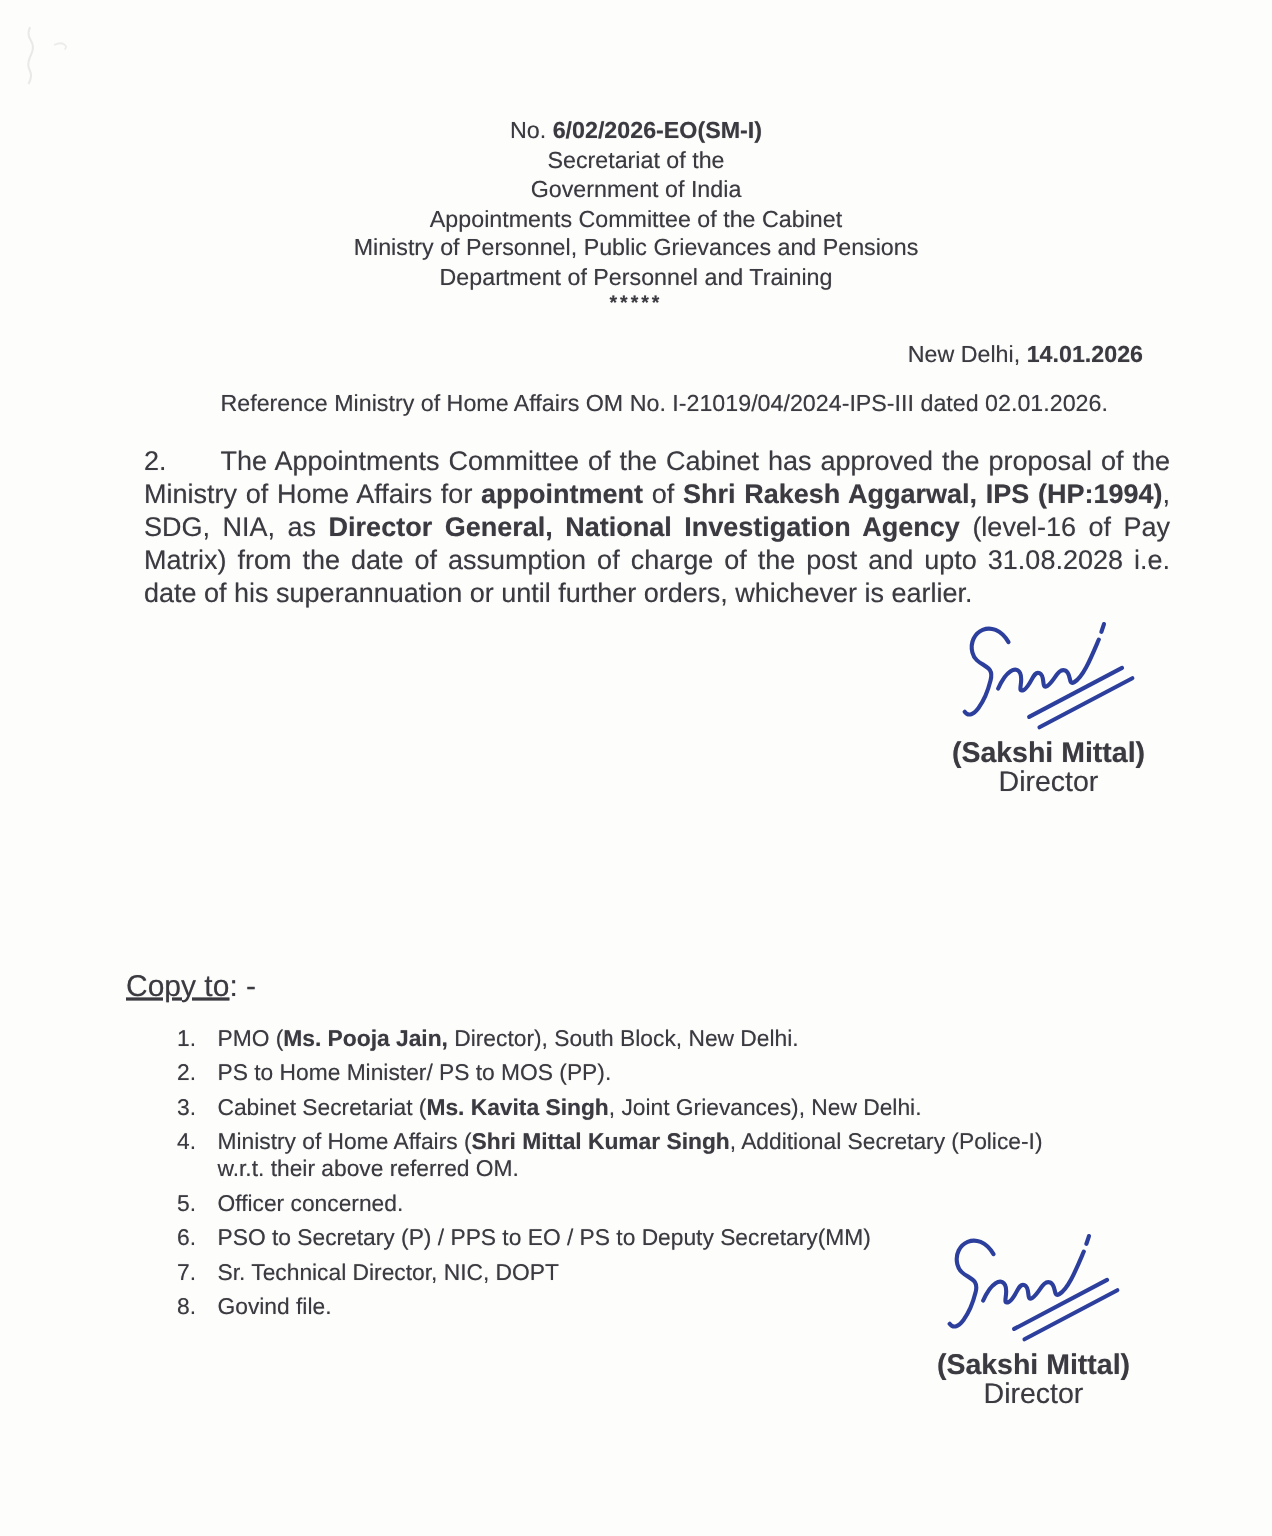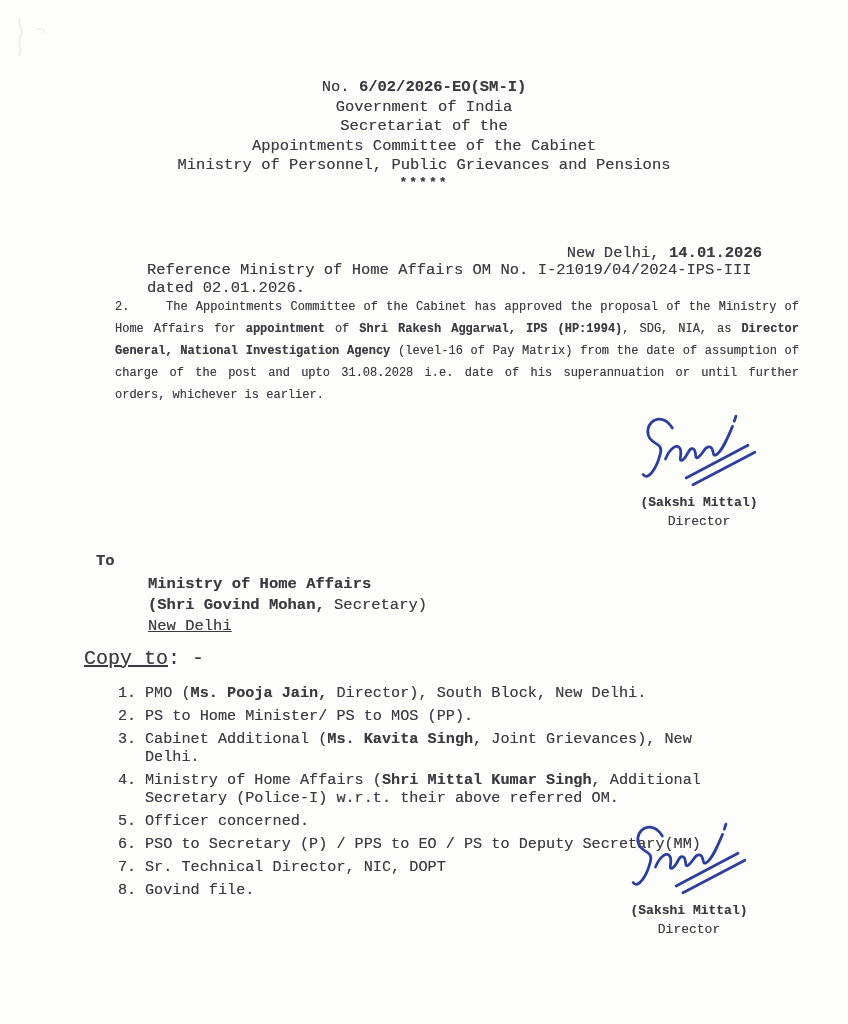--- a/index.html
+++ b/index.html
@@ -4,35 +4,35 @@
 <style>
   html,body{margin:0;padding:0;background:#ffffff;}
   .page{
     position:relative;
     width:848px;height:1024px;
     background:#fdfdfb;
     font-family:"Liberation Sans","DejaVu Sans",sans-serif;
     color:#3a3a40;
     overflow:hidden;
   }
-  .txt{text-shadow:0 0 .5px rgba(70,70,78,.55);font-family:Liberation Mono, monospace;}
+  .txt{text-shadow:0 0 .5px rgba(70,70,78,.55);}
   .b{font-weight:bold;}
   .u{text-decoration:underline;}
   
   .header{position:absolute;top:78px;left:0;width:100%;text-align:center;font-size:15.5px;line-height:19.5px;}
   .stars{letter-spacing:2px;font-size:13px;line-height:14px;}
   
-  .dateline{position:absolute;top:228px;right:86px;font-size:15.5px;margin-top:16px;}
+  .dateline{position:absolute;top:228px;right:86px;font-size:15.5px;}
   
   .reference{position:absolute;top:261px;left:147px;width:660px;font-size:15.5px;}
   
-  .para{position:absolute;top:296px;left:96px;width:684px;font-size:12px;line-height:22px;text-align:justify;margin-left:19px;}
+  .para{position:absolute;top:296px;left:96px;width:684px;font-size:18px;line-height:22px;text-align:justify;}
   .para-num{display:inline-block;width:51px;}
   
-  .sigblock{position:absolute;width:190px;text-align:center;font-size:13px;line-height:18.5px;}
+  .sigblock{position:absolute;width:190px;text-align:center;font-size:19px;line-height:18.5px;}
   .sig1{top:404px;left:604px;}
   .sig2{top:812px;left:594px;}
   .sig-svg{display:block;margin:0 auto 4px auto;}
   
   .to-block{position:absolute;top:551px;left:96px;font-size:15.5px;line-height:21px;}
   .to-inner{margin-left:52px;margin-top:2px;}
   
   .copyto{position:absolute;top:647px;left:84px;font-size:20px;}
   
   .list{position:absolute;top:684px;left:118px;width:600px;font-size:15.2px;line-height:18px;}
@@ -49,24 +49,25 @@
 
   <svg class="smudge" width="70" height="70" viewBox="0 0 70 70">
     <path d="M14,10 C10,20 20,18 14,30 C10,40 18,38 13,48" stroke="#777" stroke-width="1.4" fill="none"></path>
     <path d="M30,22 C36,19 40,23 37,25" stroke="#888" stroke-width="1.2" fill="none"></path>
   </svg>
 
   <div class="header txt">
     <div>
       <span>No. </span><span class="b">6/02/2026-EO(SM-I)</span>
     </div>
+    <div>Secretariat of the</div>
     <div>Government of India</div>
-    <div>Secretariat of the</div>
     <div>Appointments Committee of the Cabinet</div>
     <div>Ministry of Personnel, Public Grievances and Pensions</div>
+    <div>Department of Personnel and Training</div>
     <div class="stars b">*****</div>
   </div>
 
   <div class="dateline txt">
     <span>New Delhi, </span><span class="b">14.01.2026</span>
   </div>
 
   <div class="reference txt">Reference Ministry of Home Affairs OM No. I-21019/04/2024-IPS-III dated 02.01.2026.</div>
 
   <div class="para txt">
@@ -80,47 +81,37 @@
         <path d="M 36,64 C 42,50 50,46 53,52 C 56,58 50,68 56,65 C 62,61 63,50 68,52 C 73,54 69,65 74,62 C 80,58 82,48 88,50 C 93,52 90,62 95,59 C 102,55 108,40 114,26"></path>
         <path d="M 116,20 L 118,14"></path>
         <path d="M 60,86 L 132,48"></path>
         <path d="M 68,94 L 140,56"></path>
       </g>
     </svg>
     <div class="b">(Sakshi Mittal)</div>
     <div>Director</div>
   </div>
 
-  <div class="to-block txt">
-    <div class="b">To</div>
-    <div class="to-inner">
-      <div class="b">Ministry of Home Affairs</div>
-      <div>
-        <span class="b">(Shri Govind Mohan,</span><span> Secretary)</span>
-      </div>
-      <div class="u">New Delhi</div>
-    </div>
-  </div>
 
   <div class="copyto txt">
     <span class="u">Copy to</span><span>: -</span>
   </div>
 
   <div class="list txt">
     <div class="list-row">
       <span class="list-num">1.</span>
       <span class="list-text"><span>PMO (</span><span class="b">Ms. Pooja Jain,</span><span> Director), South Block, New Delhi.</span></span>
     </div>
     <div class="list-row">
       <span class="list-num">2.</span>
       <span class="list-text"><span>PS to Home Minister/ PS to MOS (PP).</span></span>
     </div>
     <div class="list-row">
       <span class="list-num">3.</span>
-      <span class="list-text"><span>Cabinet Additional (</span><span class="b">Ms. Kavita Singh</span><span>, Joint Grievances), New Delhi.</span></span>
+      <span class="list-text"><span>Cabinet Secretariat (</span><span class="b">Ms. Kavita Singh</span><span>, Joint Grievances), New Delhi.</span></span>
     </div>
     <div class="list-row">
       <span class="list-num">4.</span>
       <span class="list-text"><span>Ministry of Home Affairs (</span><span class="b">Shri Mittal Kumar Singh</span><span>, Additional Secretary (Police-I) w.r.t. their above referred OM.</span></span>
     </div>
     <div class="list-row">
       <span class="list-num">5.</span>
       <span class="list-text"><span>Officer concerned.</span></span>
     </div>
     <div class="list-row">

